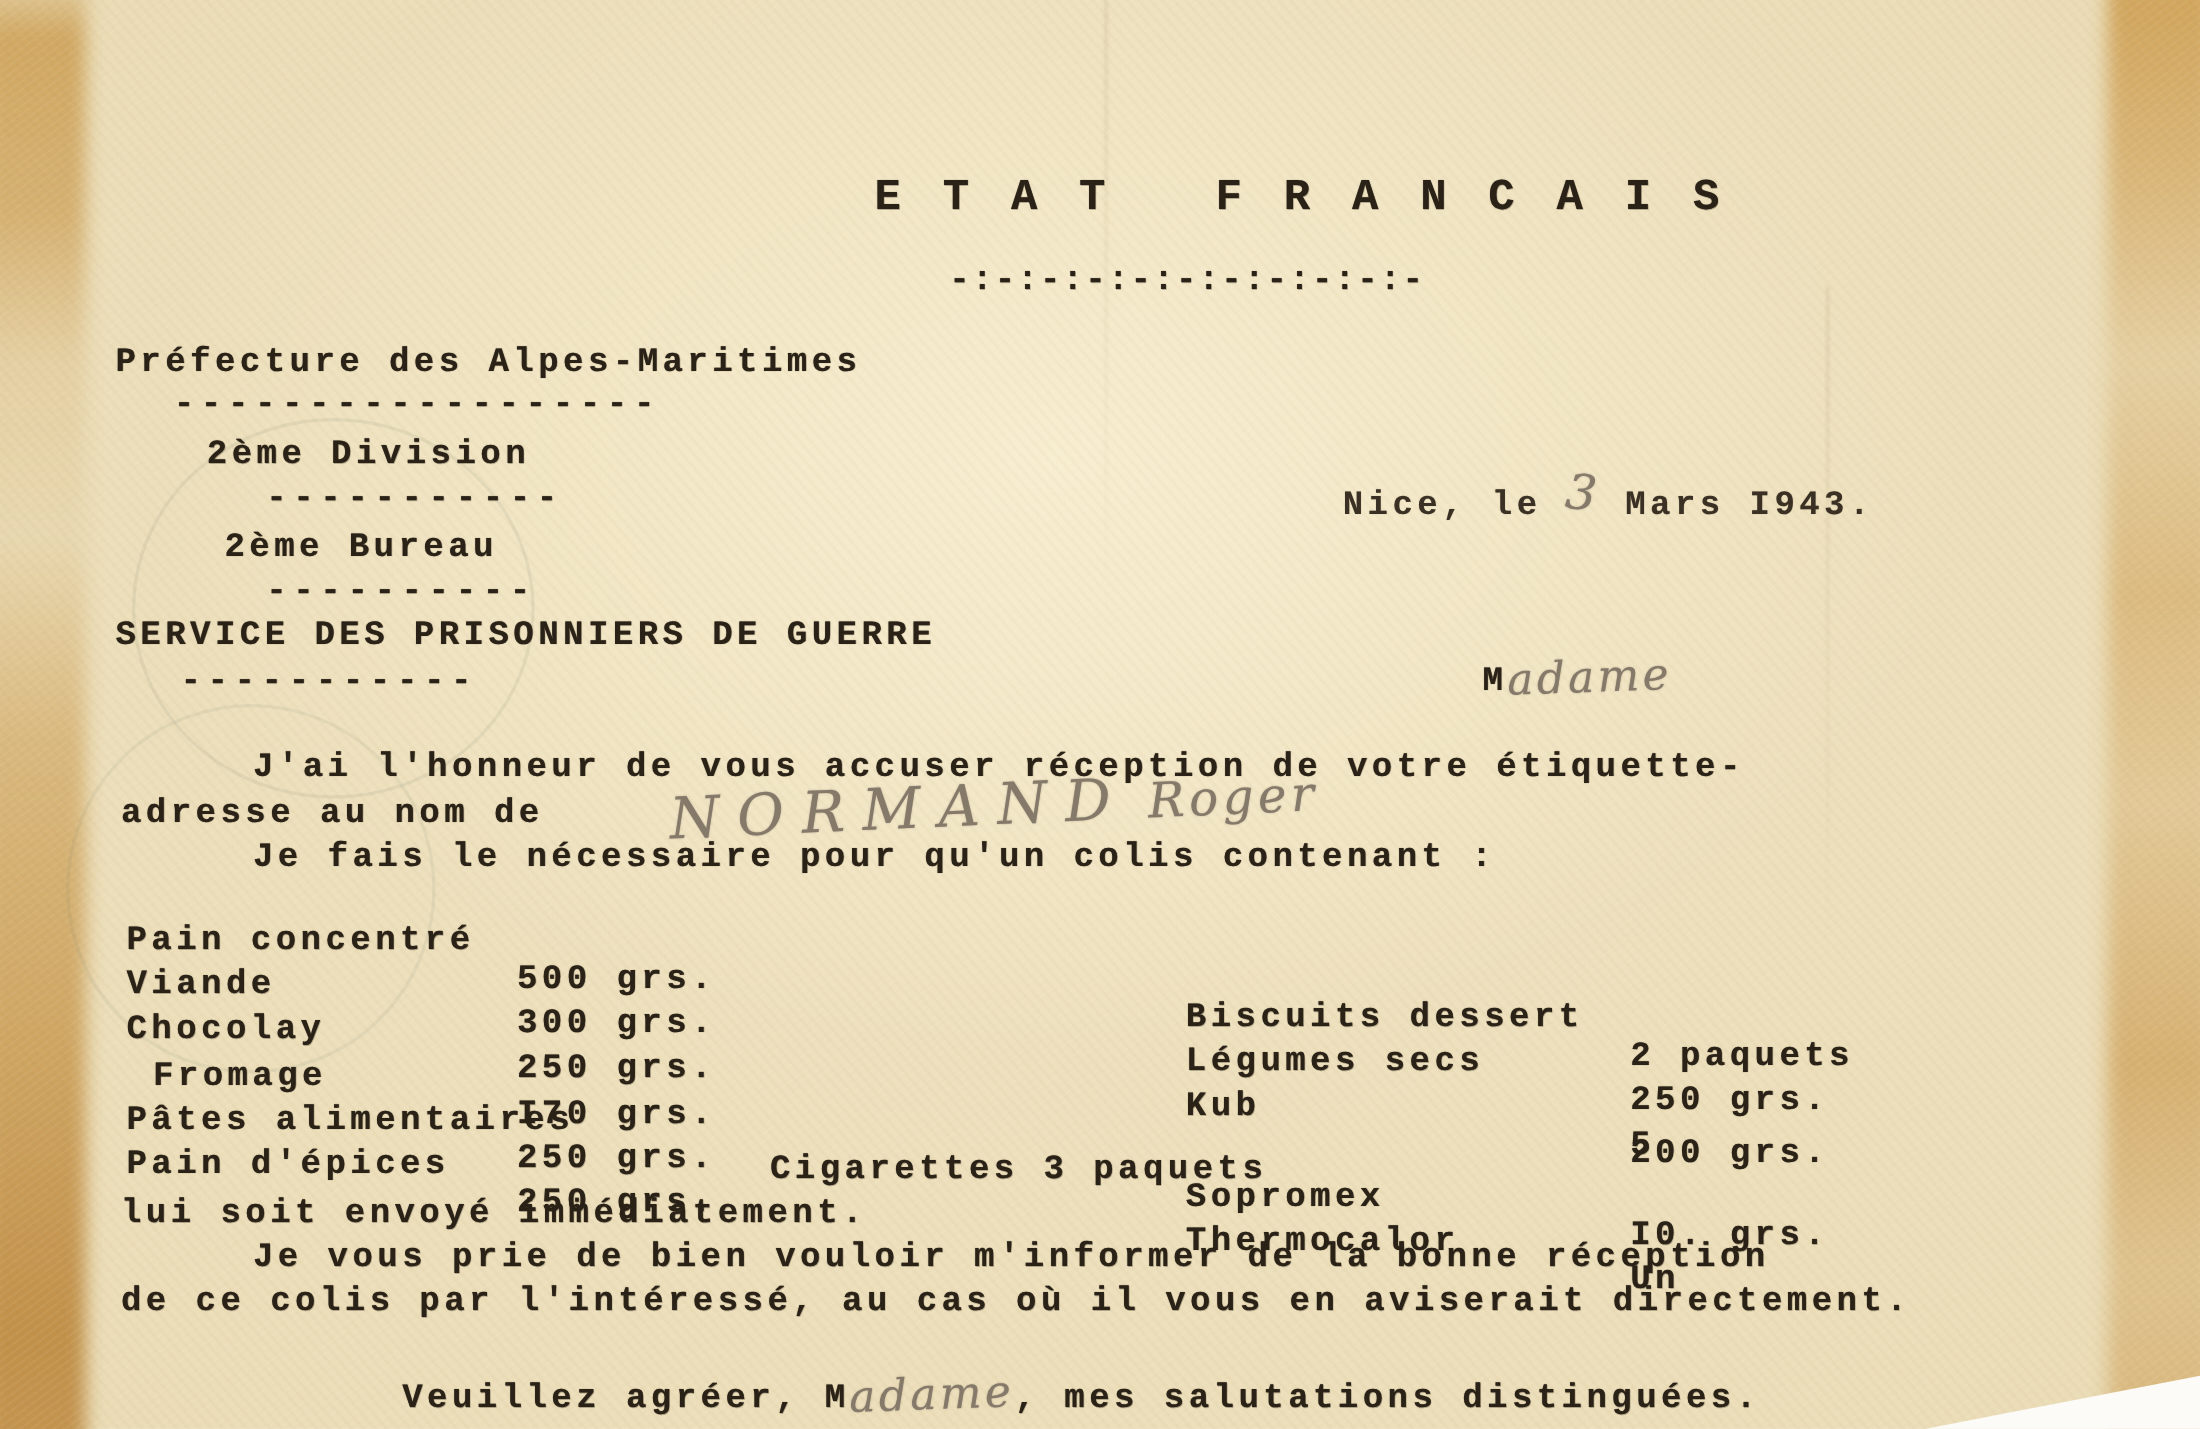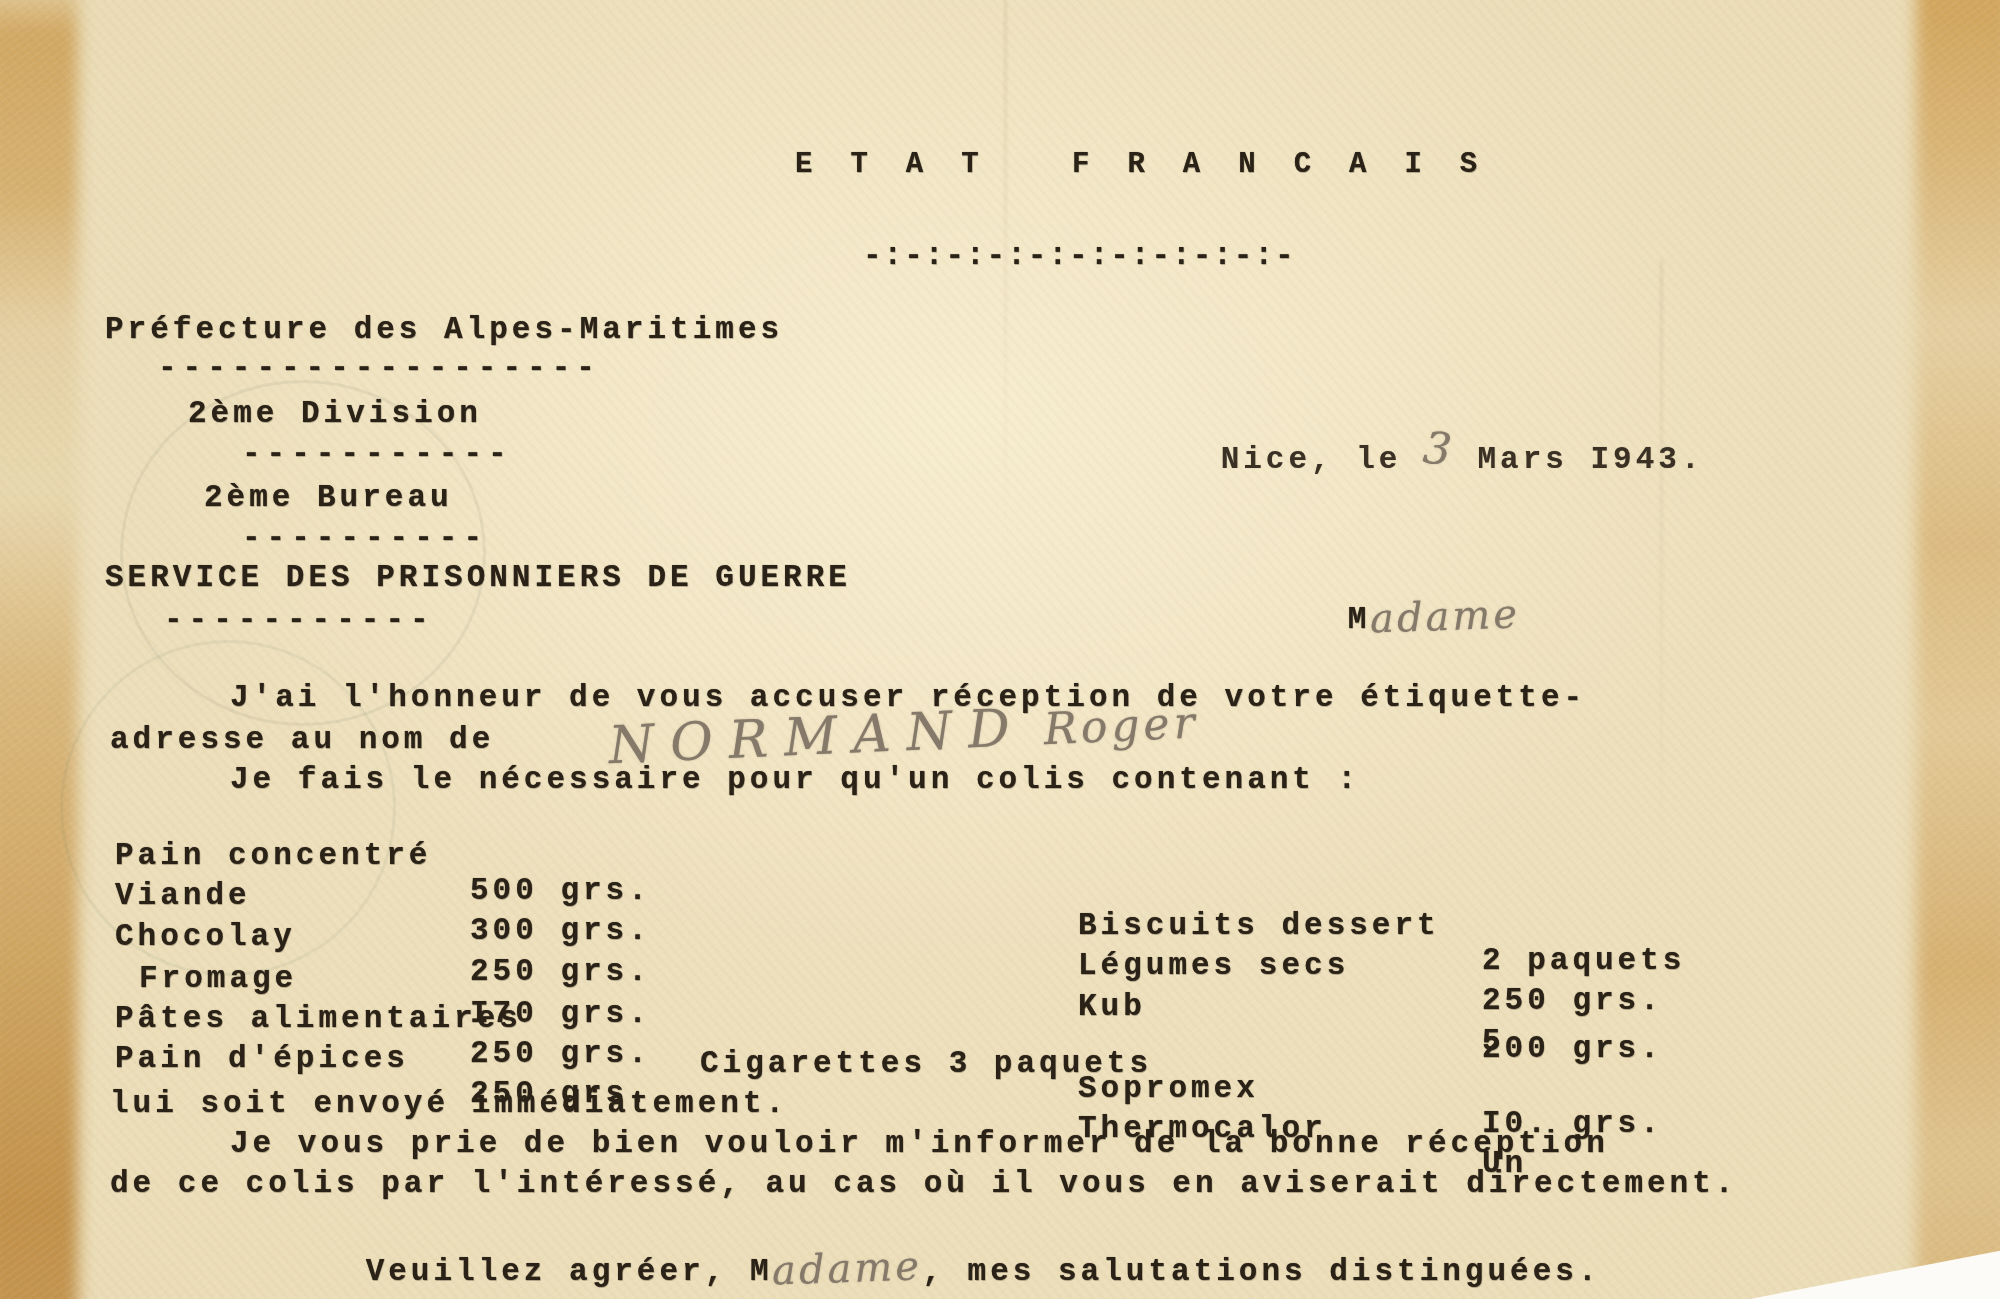--- a/index.html
+++ b/index.html
@@ -13,21 +13,21 @@
     font-weight:bold;color:#2b2217;
   }
   .grain{position:absolute;inset:0;pointer-events:none;
     background-image:
       repeating-linear-gradient(49deg, rgba(150,120,70,.035) 0 3px, rgba(150,120,70,0) 3px 8px),
       repeating-linear-gradient(-36deg, rgba(255,252,238,.05) 0 2px, rgba(255,252,238,0) 2px 6px);
   }
   .typed{position:absolute;font-size:31px;letter-spacing:4px;white-space:pre;
     text-shadow:0 0 1px rgba(43,34,23,.6), 0.6px 0.6px 0 rgba(43,34,23,.25);}
   .light{color:#3a3124;text-shadow:0 0 1px rgba(58,49,36,.4);}
-  .title{letter-spacing:38px;font-size:29px;}
+  .title{letter-spacing:38px;font-size:40px;margin-top:10px;}
   .dashes{letter-spacing:6px;}
   .hand{font-family:"DejaVu Serif","Liberation Serif",serif;font-style:italic;font-weight:normal;
     color:#85796a;text-shadow:0 0 1.5px rgba(133,121,106,.7);}
   .hand-day{display:inline-block;font-size:44px;margin:0 22px;transform:rotate(6deg) translateY(-4px);}
   .hand-adame{display:inline-block;font-size:40px;letter-spacing:3px;transform:rotate(-2deg) translateY(2px);}
   .hand-name{position:absolute;white-space:pre;transform:rotate(-2.5deg);}
   .hand-caps{font-size:52px;letter-spacing:16px;font-style:italic;}
   .hand-given{font-size:44px;letter-spacing:4px;}
   .row-name,.row-qty{position:absolute;white-space:pre;}
   .tape{position:absolute;top:-20px;bottom:-20px;filter:blur(8px);pointer-events:none;}

